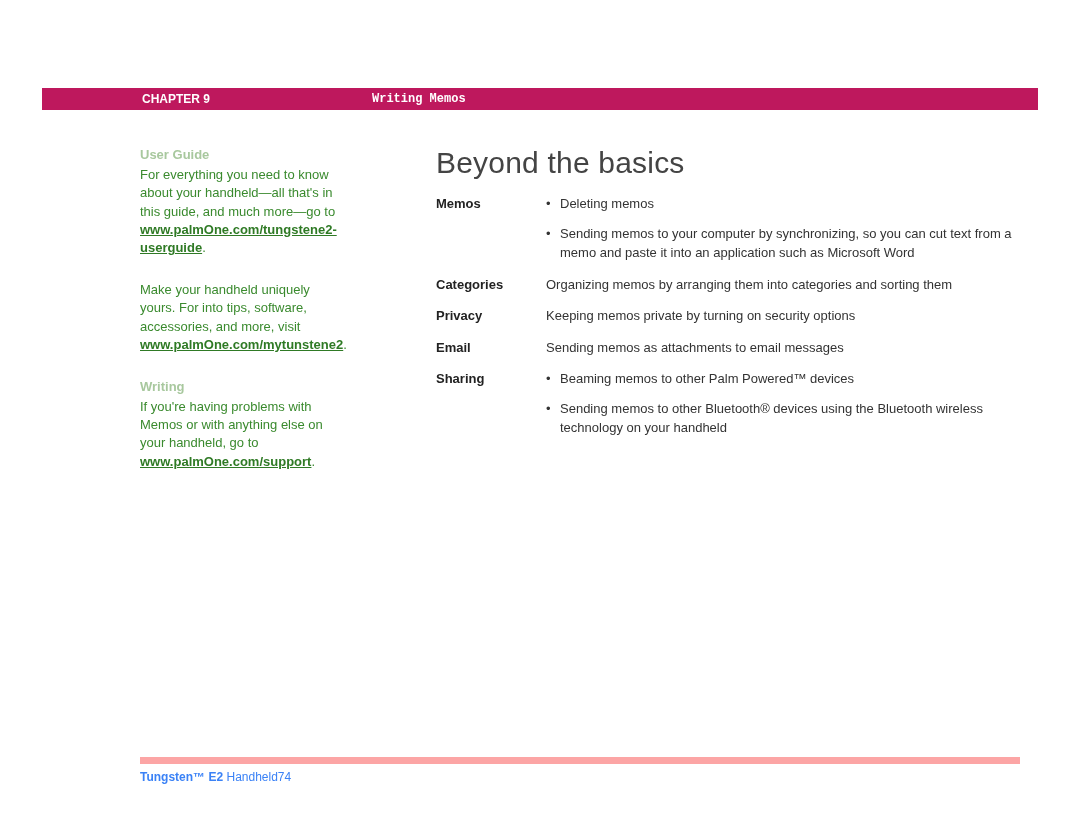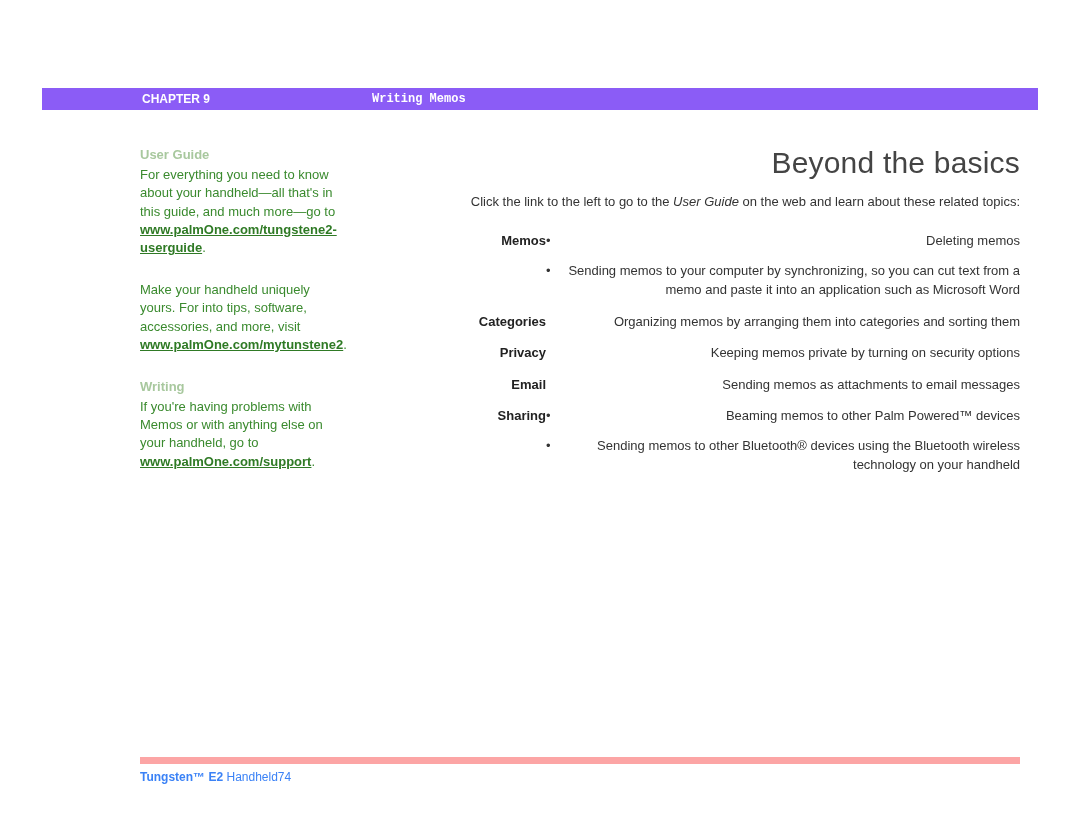--- a/index.html
+++ b/index.html
@@ -10,21 +10,21 @@
     background: #fff;
     color: #333;
     position: relative;
   }
   .header-bar {
     position: absolute;
     top: 88px;
     left: 42px;
     right: 42px;
     height: 22px;
-    background: #8b5cf6;
+    background: #be185d;
     display: flex;
     align-items: center;
     color: #fff;
     font-size: 12px;
     font-weight: bold;
   }
   .header-left {
     padding-left: 100px;
     width: 330px;
   }
@@ -57,21 +57,20 @@
   .sidebar-text { color: #3a8a2e; }
   .sidebar-link {
     color: #2f7a25;
     font-weight: bold;
     text-decoration: underline;
   }
   .content {
     flex: 1;
     padding-left: 28px;
     color: #333;
-    text-align: right;
   }
   .page-title {
     font-size: 30px;
     font-weight: normal;
     color: #444;
     margin-bottom: 14px;
     letter-spacing: 0.2px;
   }
   .intro {
     font-size: 13px;
@@ -137,23 +136,20 @@
     </div>
     <div class="sidebar-section">
       <div class="sidebar-heading">Writing</div>
       <span class="sidebar-text">If you're having problems with Memos or with anything else on your handheld, go to </span>
       <a class="sidebar-link" href="#">www.palmOne.com/support</a><span>.</span>
     </div>
   </aside>
 
   <section class="content">
     <h1 class="page-title">Beyond the basics</h1>
-    <p class="intro">
-      <span>Click the link to the left to go to the </span><span class="italic">User Guide</span><span> on the web and learn about these related topics:</span>
-    </p>
     <table class="topic-table">
       <tbody>
           <tr>
         <td class="topic-label">Memos</td>
         <td class="topic-desc">
           <ul>
             <li>Deleting memos</li>
             <li>Sending memos to your computer by synchronizing, so you can cut text from a memo and paste it into an application such as Microsoft Word</li>
           </ul>
         </td>

